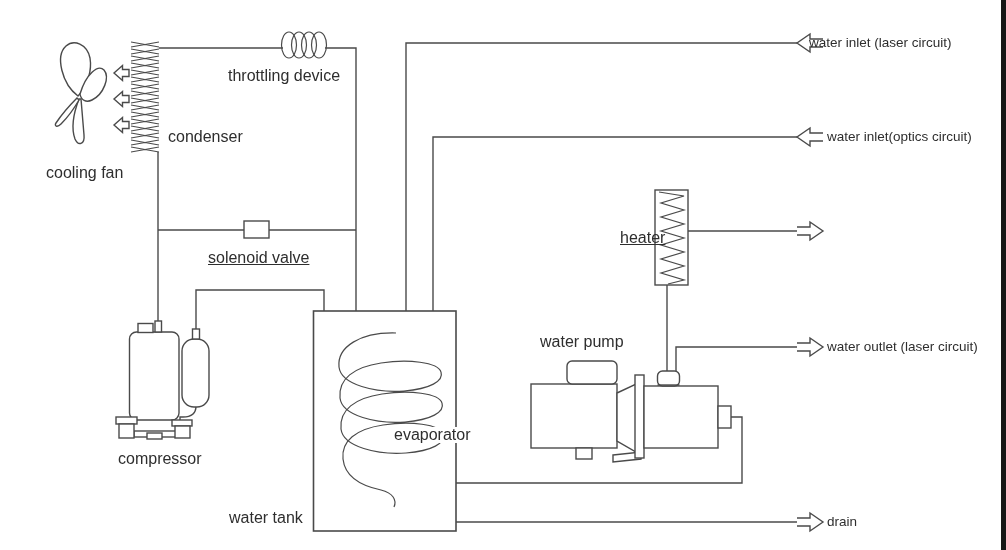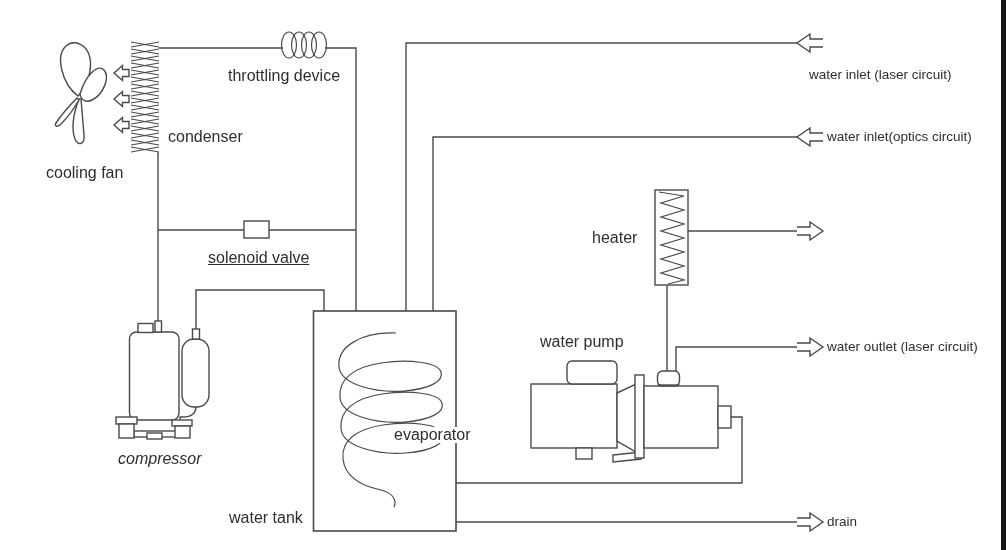--- a/index.html
+++ b/index.html
@@ -160,24 +160,24 @@
       <path class="ln" d="M797,518 L810,518 L810,513 L823,522 L810,531 L810,526 L797,526"></path>
     </g>
 
     <rect x="1001" y="0" width="5" height="550" style="fill:var(--edge-bar)"></rect>
   </svg>
 
   <div class="lbl" style="left:46px;top:165px;">cooling fan</div>
   <div class="lbl" style="left:168px;top:129px;">condenser</div>
   <div class="lbl" style="left:228px;top:68px;">throttling device</div>
   <div class="lbl" style="left:208px;top:250px;text-decoration:underline;">solenoid valve</div>
-  <div class="lbl" style="left:118px;top:451px;font-style:italic;">compressor</div>
+  <div class="lbl" style="left:118px;top:451px;">compressor</div>
   <div class="lbl" style="left:229px;top:510px;">water tank</div>
   <div class="lbl bg-white" style="left:365px;top:427px;">evaporator</div>
   <div class="lbl" style="left:540px;top:334px;">water pump</div>
-  <div class="lbl" style="left:592px;top:230px;">heater</div>
+  <div class="lbl" style="left:620px;top:230px;text-decoration:underline;">heater</div>
 
-  <div class="port-lbl" style="left:809px;top:35px;margin-top:32px;">water inlet (laser circuit)</div>
+  <div class="port-lbl" style="left:809px;top:35px;">water inlet (laser circuit)</div>
   <div class="port-lbl" style="left:827px;top:129px;">water inlet(optics circuit)</div>
   <div class="port-lbl" style="left:827px;top:339px;">water outlet (laser circuit)</div>
   <div class="port-lbl" style="left:827px;top:514px;">drain</div>
 
 </div>
 
 </body></html>

